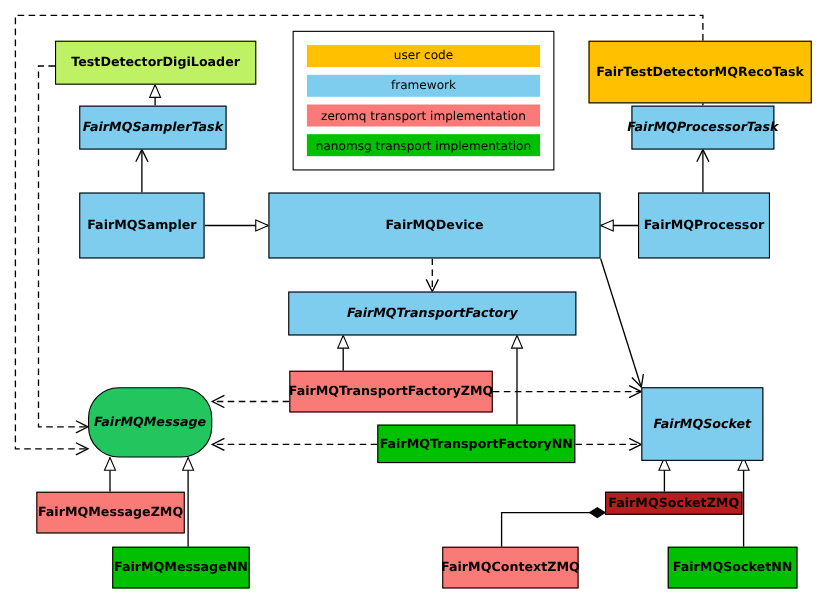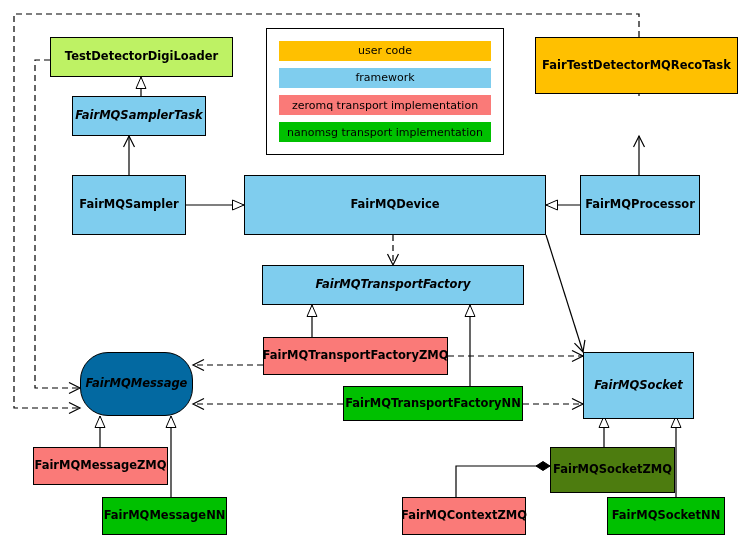--- a/index.html
+++ b/index.html
@@ -142,54 +142,57 @@
   </div>
 
   <div class="node" style="left:244px; top:175px; width:302px; height:60px; background:#7fcdee;">
     <span>FairMQDevice</span>
   </div>
 
   <div class="node" style="left:535px; top:37px; width:203px; height:57px; background:#ffc000;">
     <span>FairTestDetectorMQRecoTask</span>
   </div>
 
+  <div class="node abstract" style="left:574px; top:96px; width:130px; height:40px; background:#7fcdee;">
+    <span>FairMQProcessorTask</span>
+  </div>
 
   <div class="node" style="left:580px; top:175px; width:120px; height:60px; background:#7fcdee;">
     <span>FairMQProcessor</span>
   </div>
 
   <div class="node abstract" style="left:262px; top:265px; width:262px; height:40px; background:#7fcdee;">
     <span>FairMQTransportFactory</span>
   </div>
 
   <div class="node" style="left:263px; top:337px; width:185px; height:38px; background:#fa7a78;">
     <span>FairMQTransportFactoryZMQ</span>
   </div>
 
   <div class="node" style="left:343px; top:386px; width:180px; height:35px; background:#00c000;">
     <span>FairMQTransportFactoryNN</span>
   </div>
 
-  <div class="node abstract" style="left:80px; top:352px; width:113px; height:64px; background:#0369a1;border-radius:28px;">
+  <div class="node abstract" style="left:80px; top:352px; width:113px; height:64px; background:#22c55e;border-radius:28px;">
     <span>FairMQMessage</span>
   </div>
 
   <div class="node abstract" style="left:583px; top:352px; width:111px; height:67px; background:#7fcdee;">
     <span>FairMQSocket</span>
   </div>
 
   <div class="node" style="left:33px; top:447px; width:135px; height:38px; background:#fa7a78;">
     <span>FairMQMessageZMQ</span>
   </div>
 
   <div class="node" style="left:102px; top:497px; width:125px; height:38px; background:#00c000;">
     <span>FairMQMessageNN</span>
   </div>
 
-  <div class="node" style="left:550px; top:447px; width:125px; height:46px; background:#4d7c0f;">
+  <div class="node" style="left:550px; top:447px; width:125px; height:21px; background:#b91c1c;">
     <span>FairMQSocketZMQ</span>
   </div>
 
   <div class="node" style="left:607px; top:497px; width:118px; height:38px; background:#00c000;">
     <span>FairMQSocketNN</span>
   </div>
 
   <div class="node" style="left:392px; top:497px; width:124px; height:38px; background:#fa7a78;margin-left:10px;">
     <span>FairMQContextZMQ</span>
   </div>

